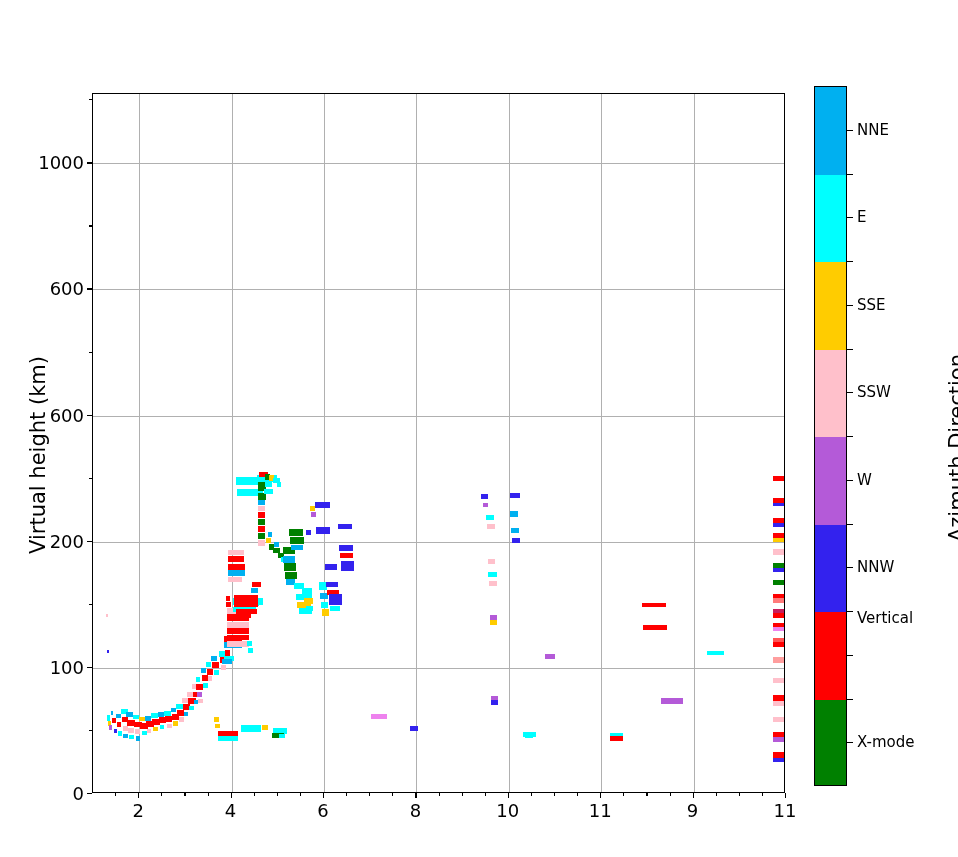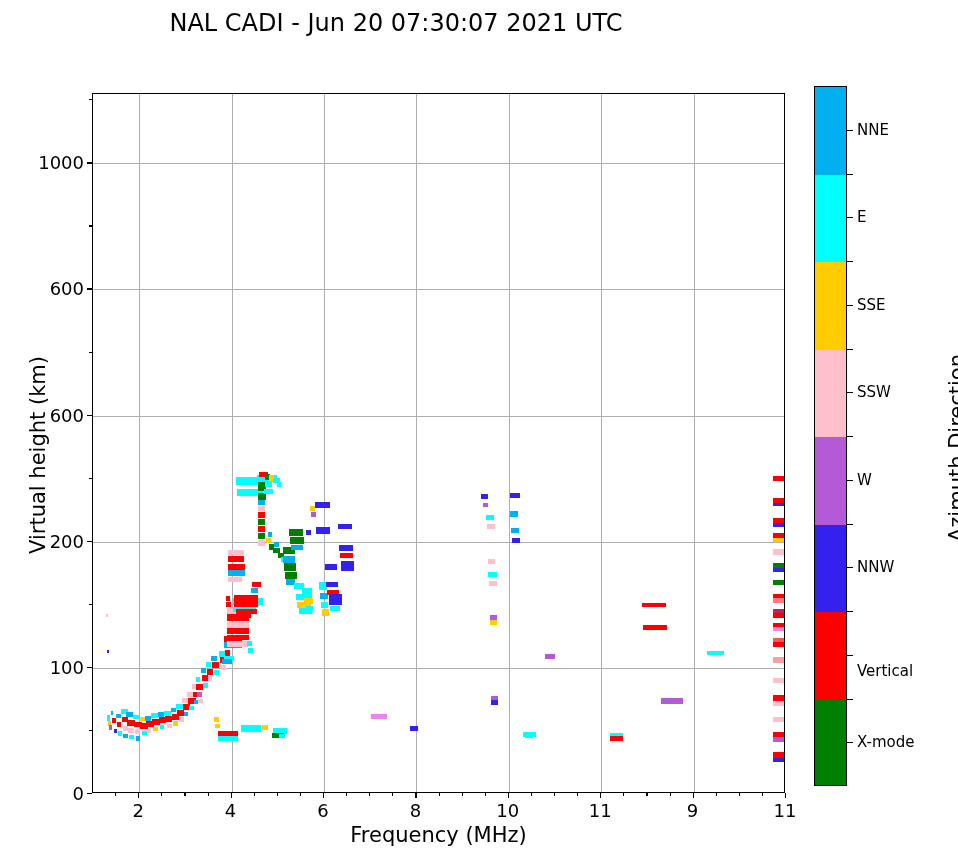--- a/index.html
+++ b/index.html
@@ -158,21 +158,20 @@
     transform: rotate(-90deg);
     transform-origin: center center;
     white-space: nowrap;
   }
 </style>
 </head>
 <body>
 
 <div id="figure">
 
-  <div id="fig-title">NAL CADI - Jun 20 07:30:07 2021 UTC</div>
 
   <div id="axes">
     <div id="plot-surface">
         <div class="gridline v" style="left: 46.2px; background: rgb(176, 176, 176);"></div>
         <div class="gridline v" style="left: 138.6px; background: rgb(176, 176, 176);"></div>
         <div class="gridline v" style="left: 231px; background: rgb(176, 176, 176);"></div>
         <div class="gridline v" style="left: 323.4px; background: rgb(176, 176, 176);"></div>
         <div class="gridline v" style="left: 415.8px; background: rgb(176, 176, 176);"></div>
         <div class="gridline v" style="left: 508.2px; background: rgb(176, 176, 176);"></div>
         <div class="gridline v" style="left: 600.6px; background: rgb(176, 176, 176);"></div>
@@ -398,21 +397,20 @@
         <div class="echo" style="left: 169.092px; top: 630.631px; width: 5.544px; height: 5.04505px; background: rgb(255, 204, 0);"></div>
         <div class="echo" style="left: 124.74px; top: 636.622px; width: 20.328px; height: 5.67568px; background: rgb(255, 0, 0);"></div>
         <div class="echo" style="left: 124.74px; top: 641.982px; width: 20.328px; height: 5.04505px; background: rgb(0, 255, 255);"></div>
         <div class="echo" style="left: 185.724px; top: 639.775px; width: 6.468px; height: 4.41441px; background: rgb(0, 255, 255);"></div>
         <div class="echo" style="left: 432.432px; top: 639.775px; width: 7.392px; height: 4.41441px; background: rgb(0, 255, 255);"></div>
         <div class="echo" style="left: 121.044px; top: 623.378px; width: 4.62px; height: 4.41441px; background: rgb(255, 204, 0);"></div>
         <div class="echo" style="left: 121.968px; top: 629.685px; width: 4.62px; height: 4.41441px; background: rgb(255, 204, 0);"></div>
       </div>
   </div>
 
-  <div id="xlabel">Frequency (MHz)</div>
   <div id="ylabel">Virtual height (km)</div>
 
   <div id="colorbar">
       <div class="cbseg" style="top: 0px; height: 87.5px; background: rgb(0, 176, 240);"></div>
       <div class="cbseg" style="top: 87.5px; height: 87.5px; background: rgb(0, 255, 255);"></div>
       <div class="cbseg" style="top: 175px; height: 87.5px; background: rgb(255, 204, 0);"></div>
       <div class="cbseg" style="top: 262.5px; height: 87.5px; background: rgb(255, 192, 203);"></div>
       <div class="cbseg" style="top: 350px; height: 87.5px; background: rgb(180, 90, 216);"></div>
       <div class="cbseg" style="top: 437.5px; height: 87.5px; background: rgb(51, 34, 238);"></div>
       <div class="cbseg" style="top: 525px; height: 87.5px; background: rgb(255, 0, 0);"></div>
@@ -486,19 +484,19 @@
     <div class="cbtick" style="top: 261px;"></div>
     <div class="cblabel" style="top: 392.25px;">SSW</div>
     <div class="cbtick" style="top: 392.25px;"></div>
     <div class="cbtick" style="top: 348.5px;"></div>
     <div class="cblabel" style="top: 479.75px;">W</div>
     <div class="cbtick" style="top: 479.75px;"></div>
     <div class="cbtick" style="top: 436px;"></div>
     <div class="cblabel" style="top: 567.25px;">NNW</div>
     <div class="cbtick" style="top: 567.25px;"></div>
     <div class="cbtick" style="top: 523.5px;"></div>
-    <div class="cblabel" style="top: 671px;">Vertical</div>
+    <div class="cblabel" style="top: 618px;">Vertical</div>
     <div class="cbtick" style="top: 654.75px;"></div>
     <div class="cbtick" style="top: 611px;"></div>
     <div class="cblabel" style="top: 742.25px;">X-mode</div>
     <div class="cbtick" style="top: 742.25px;"></div>
     <div class="cbtick" style="top: 698.5px;"></div>
   </div>
 
 </body></html>

